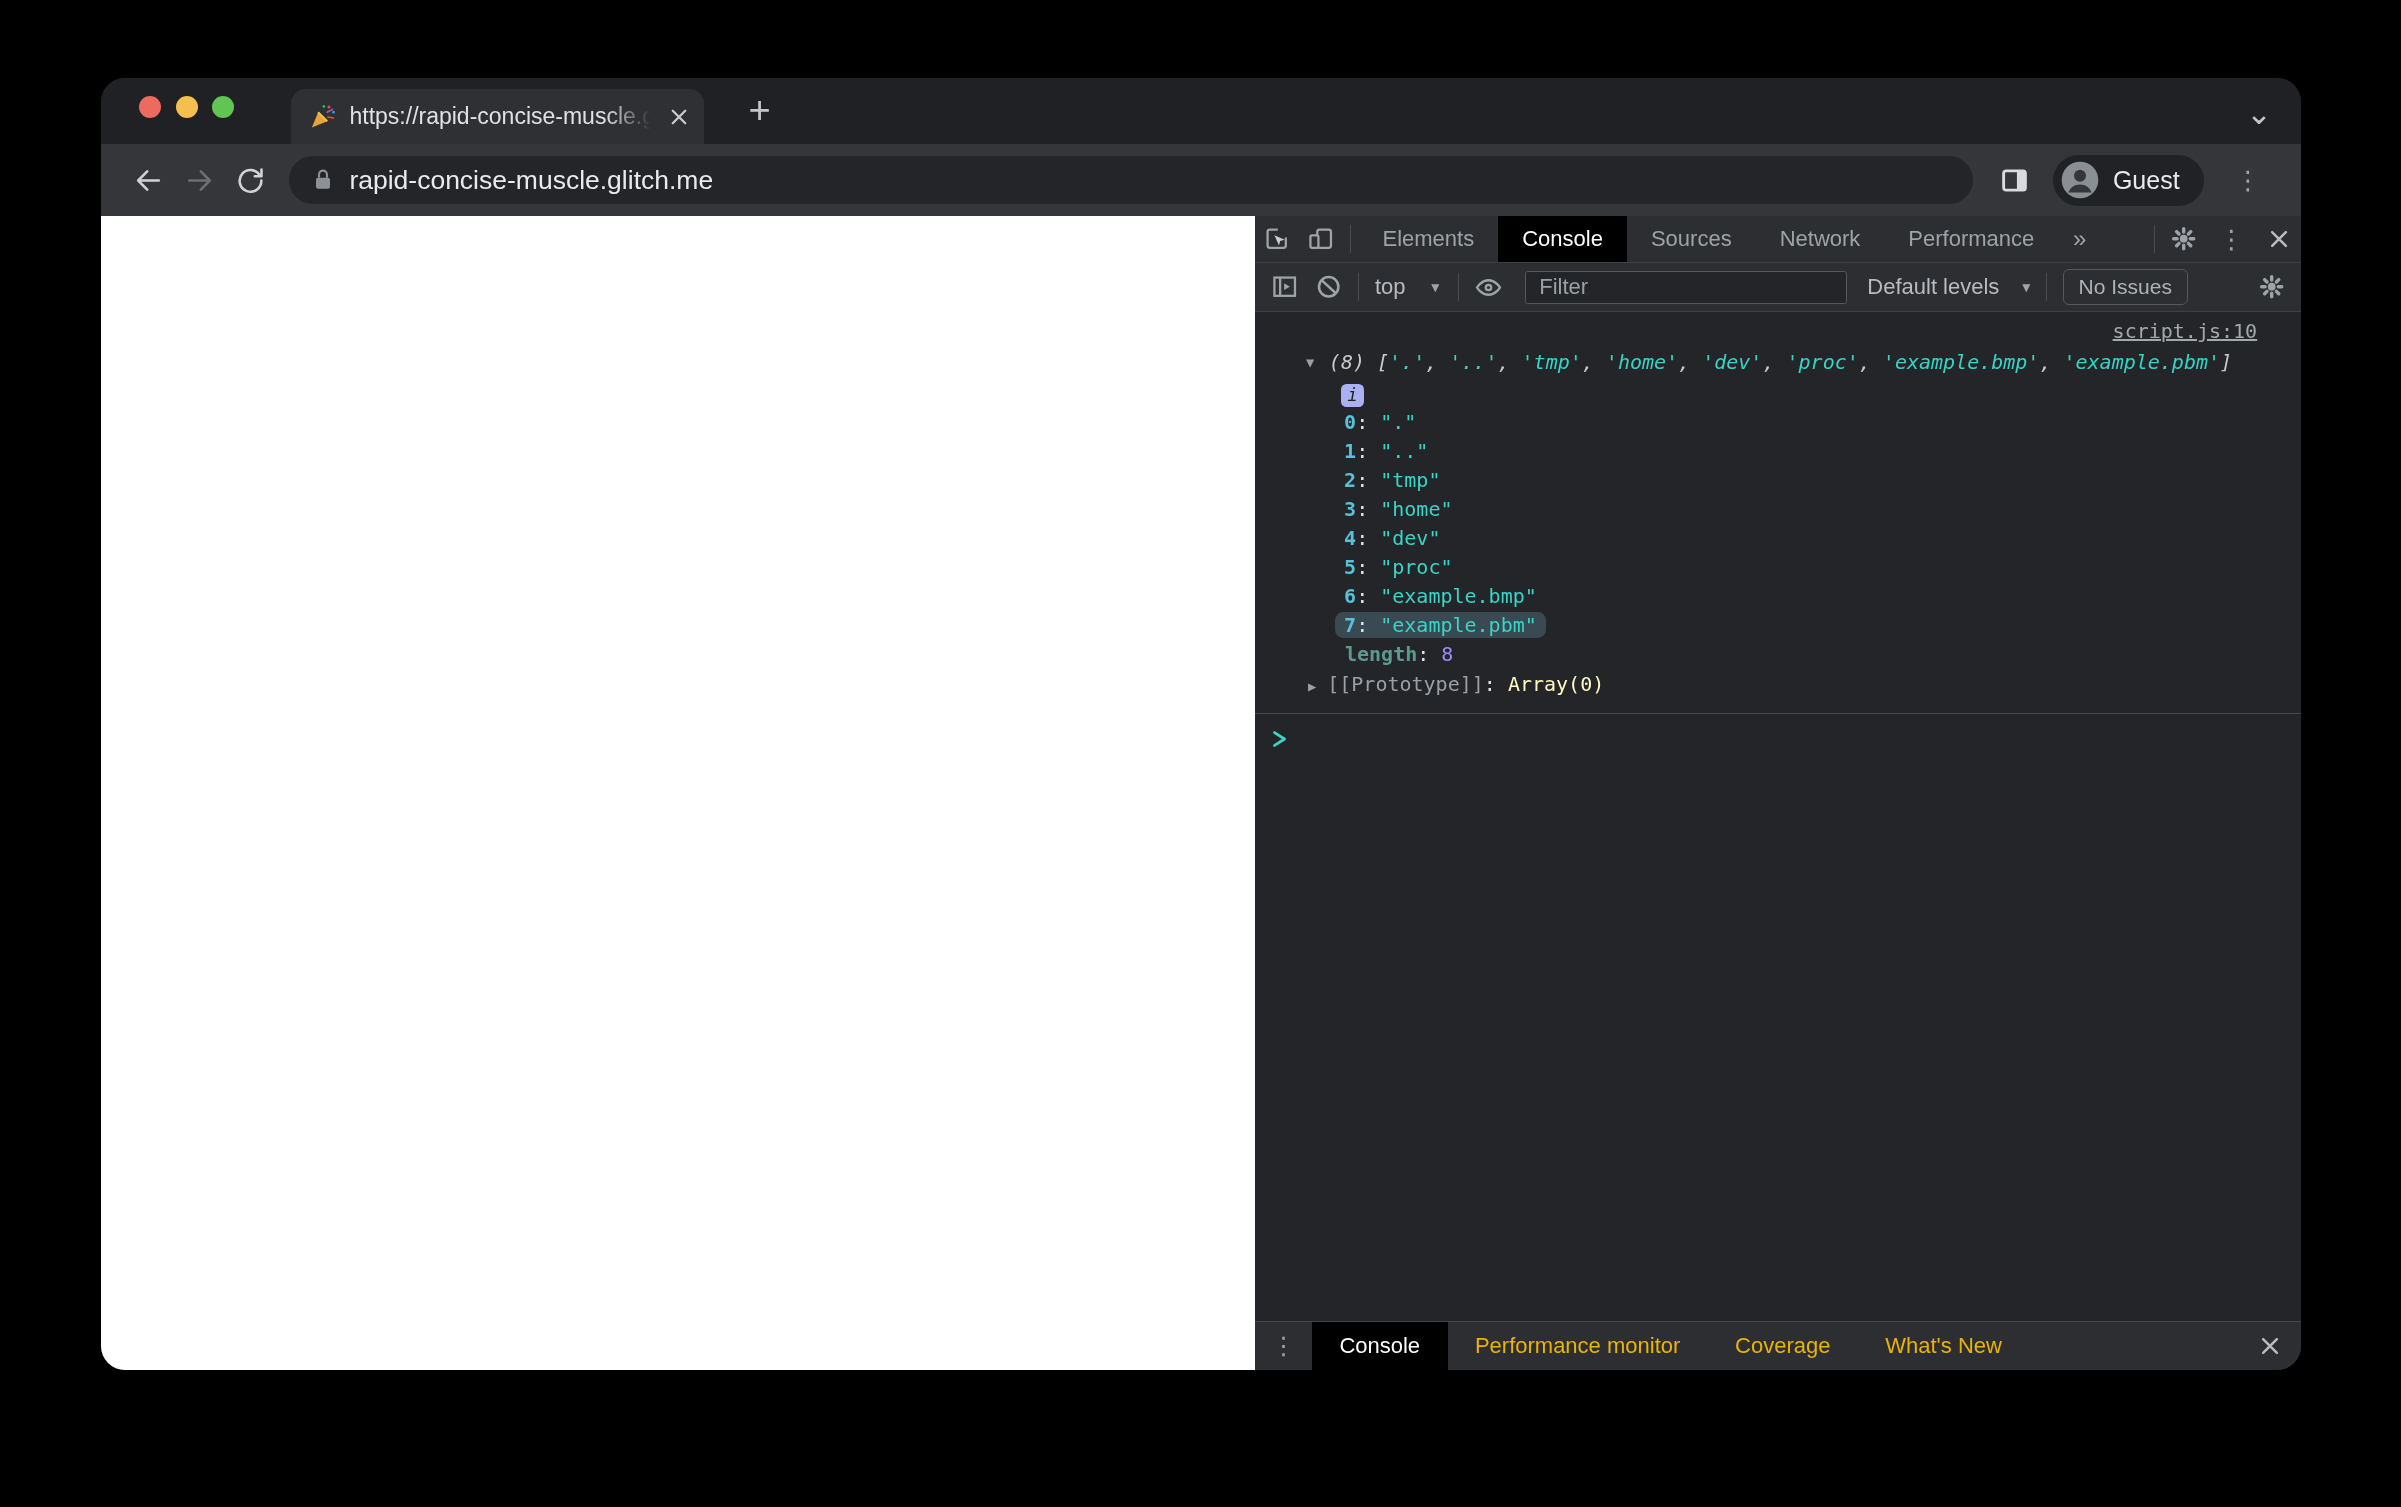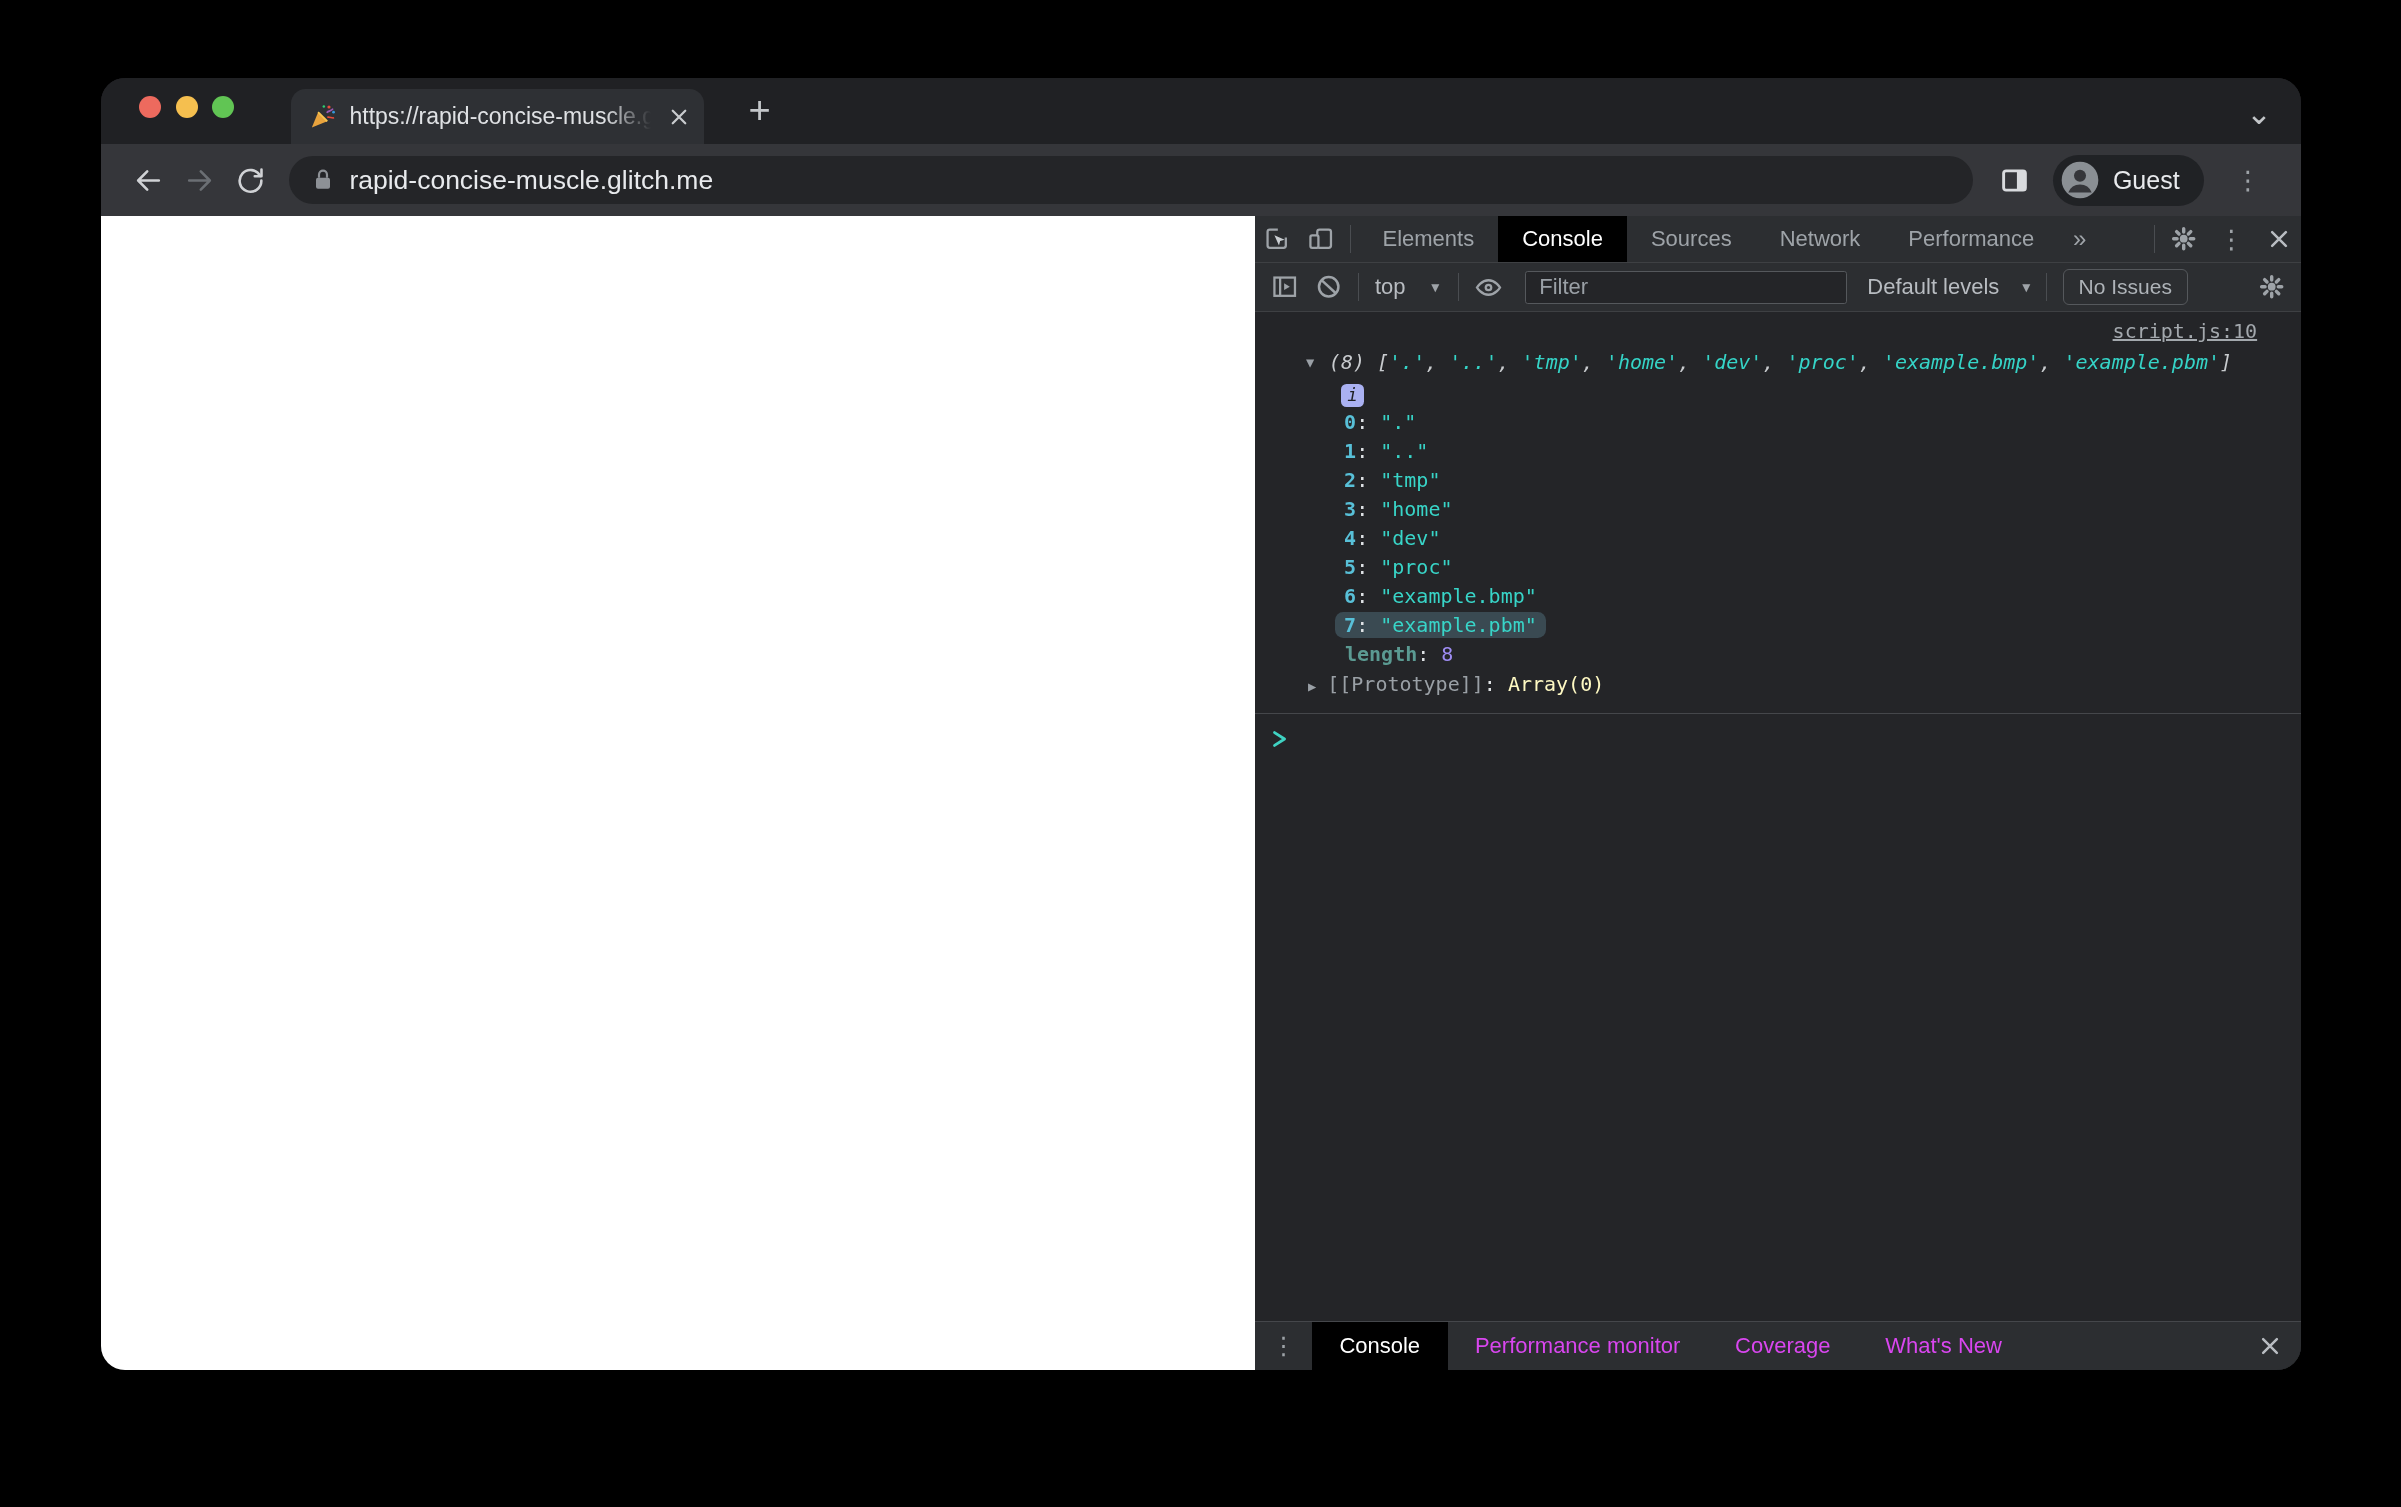--- a/index.html
+++ b/index.html
@@ -94,21 +94,21 @@
   .len-val { color:#9e8cf2; }
   .proto-row { padding-left:53px; line-height:31px; }
   .tri-collapsed { color:#9aa0a6; font-size:13.7px; margin-right:11px; }
   .proto-label { color:#9aa0a6; }
   .proto-val { color:#fef9c3; }
   .prompt-row { padding:12.8px 0 0 14.6px; display:flex; align-items:center; }
   
   .dt-drawer { height:48px; background:#2c2e31; border-top:0.9px solid #45474b;
     display:flex; align-items:center; flex:none; }
   .drawer-kebab { color:#9ea3a8; font-size:24px; padding:0 16.5px; }
-  .drawer-tab { height:48px; display:flex; align-items:center; padding:0 27.4px; color:#d946ef; font-size:22px; }
+  .drawer-tab { height:48px; display:flex; align-items:center; padding:0 27.4px; color:#eab308; font-size:22px; }
   .drawer-tab.active { background:#000; color:#fff; }
   .drawer-close { margin-left:auto; padding:0 20px; display:flex; align-items:center; }
   svg { display:block; }
 </style>
 </head>
 <body>
 
 <div class="window">
 
   <div class="tabstrip">

